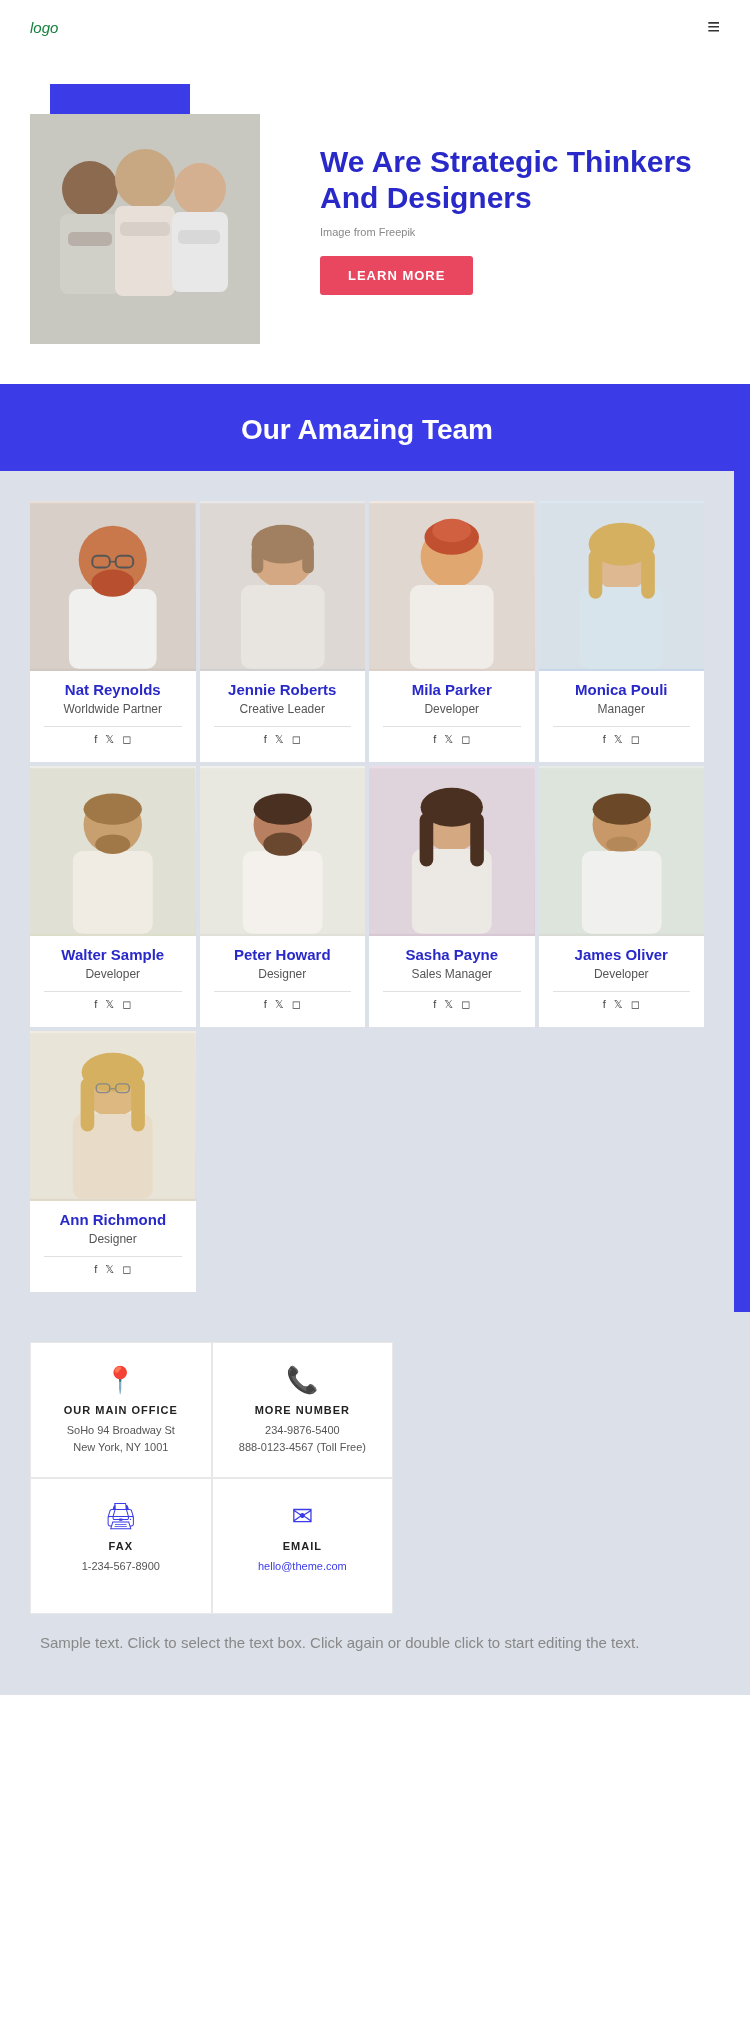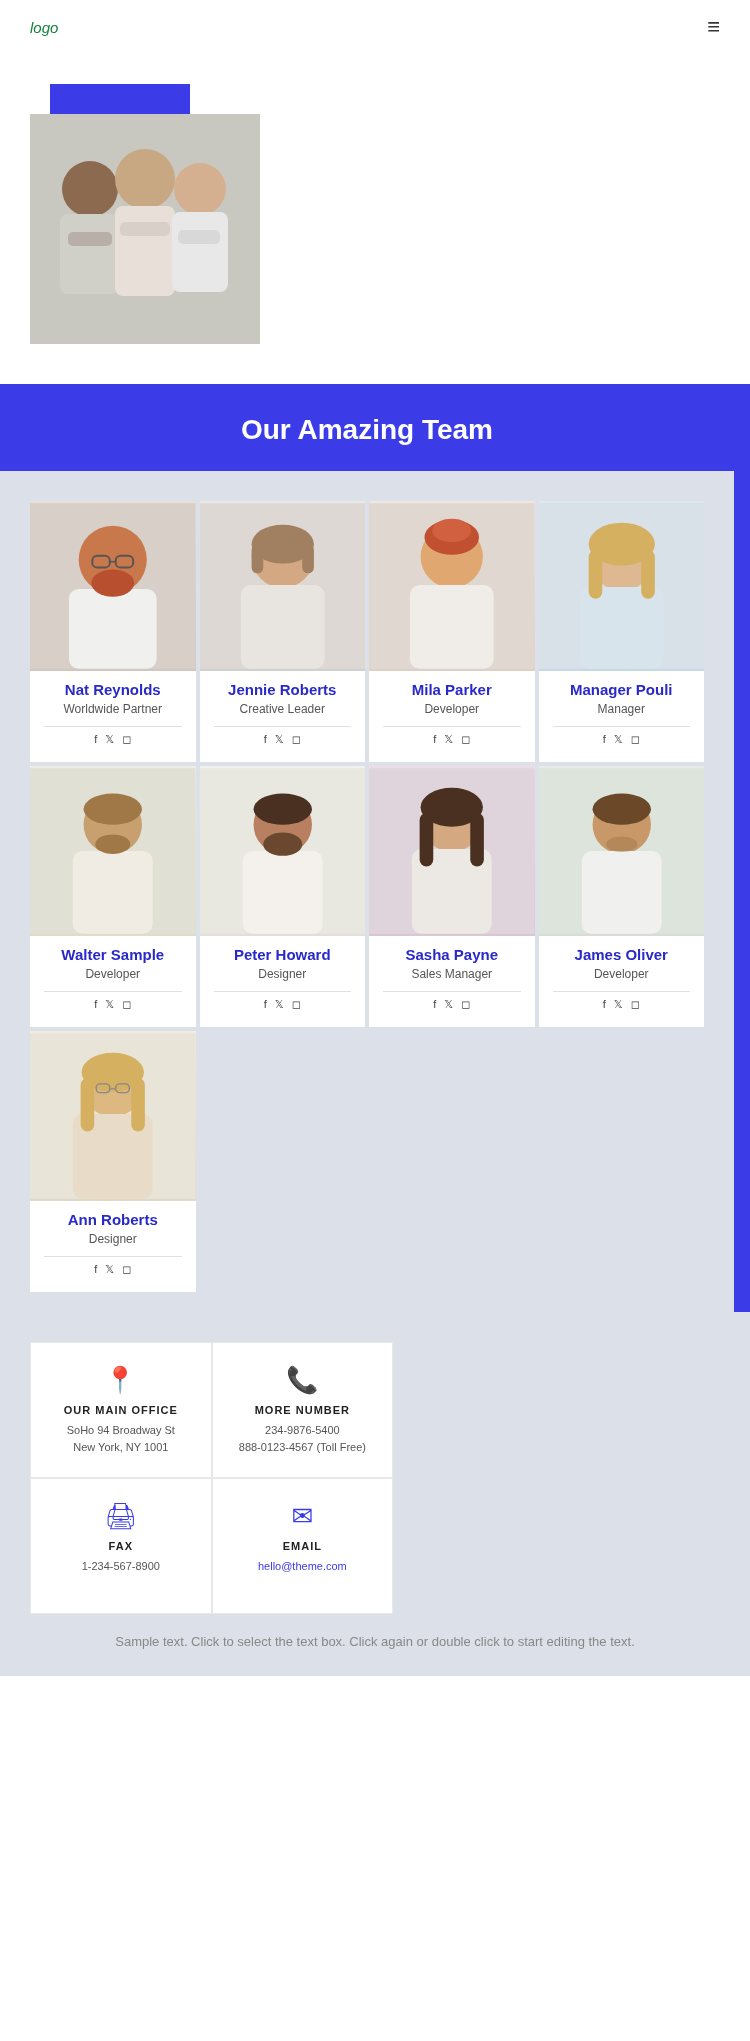--- a/index.html
+++ b/index.html
@@ -228,24 +228,23 @@
       padding: 12px;
       font-size: 12px;
       font-weight: 700;
       letter-spacing: 2px;
       cursor: pointer;
     }
 
     
     .footer-note {
       background: #dce0e8;
-      text-align: center;
-      font-size: 13px;
+      font-size: 15px;
       color: #888;
-      padding: 18px 40px 24px 40px;
+      padding: 18px 40px 40px 40px;
       line-height: 1.5;
     }
 
     
     .person-bg-1 { background: linear-gradient(180deg, #e8e0d8 0%, #d0c8c0 100%); }
     .person-bg-2 { background: linear-gradient(180deg, #e8e8e8 0%, #d0d0d0 100%); }
     .person-bg-3 { background: linear-gradient(180deg, #f0e8e0 0%, #ddd0c8 100%); }
     .person-bg-4 { background: linear-gradient(180deg, #dce8f0 0%, #c8d8e8 100%); }
     .person-bg-5 { background: linear-gradient(180deg, #eeeee8 0%, #ddddcc 100%); }
     .person-bg-6 { background: linear-gradient(180deg, #f0f0ec 0%, #e0e0d8 100%); }
@@ -277,20 +276,27 @@
 
         <circle cx="170" cy="75" r="26" fill="#d4b090"></circle>
         <rect x="142" y="98" width="56" height="80" rx="8" fill="#e8e8e8"></rect>
 
         <rect x="38" y="118" width="44" height="14" rx="5" fill="#b8b0a8"></rect>
         <rect x="90" y="108" width="50" height="14" rx="5" fill="#d8d0c8"></rect>
         <rect x="148" y="116" width="42" height="14" rx="5" fill="#d8d8d8"></rect>
       </svg>
     </div>
   </div>
+  <div class="hero-text">
+    <h1 class="hero-title">We Are Strategic Thinkers And Designers</h1>
+    <p class="hero-image-credit">
+      <span>Image from </span><a>Freepik</a>
+    </p>
+    <button class="hero-btn">LEARN MORE</button>
+  </div>
 </section>
 
 <section class="team-section">
   <h2 class="team-title">Our Amazing Team</h2>
   <div class="team-grid-wrapper">
     <div class="team-grid">
 
       <div class="team-card">
         <div class="team-card-photo person-bg-1">
           <svg viewBox="0 0 170 170" xmlns="http://www.w3.org/2000/svg">
@@ -360,21 +366,21 @@
           <svg viewBox="0 0 170 170" xmlns="http://www.w3.org/2000/svg">
             <rect width="170" height="170" fill="#d8e0e8"></rect>
             <circle cx="85" cy="58" r="32" fill="#ddb890"></circle>
             <rect x="42" y="86" width="86" height="84" rx="10" fill="#d8e4ec"></rect>
 
             <ellipse cx="85" cy="42" rx="34" ry="22" fill="#d4b060"></ellipse>
             <rect x="51" y="48" width="14" height="50" rx="7" fill="#d4b060"></rect>
             <rect x="105" y="48" width="14" height="50" rx="7" fill="#d4b060"></rect>
           </svg>
         </div>
-        <div class="team-card-name">Manager Pouli</div>
+        <div class="team-card-name">Monica Pouli</div>
         <div class="team-card-role">Manager</div>
         <div class="team-card-social">
           <span class="social-icon">f</span>
           <span class="social-icon">𝕏</span>
           <span class="social-icon">◻</span>
         </div>
       </div>
 
       <div class="team-card">
         <div class="team-card-photo person-bg-5">
@@ -469,21 +475,21 @@
 
             <ellipse cx="85" cy="40" rx="32" ry="20" fill="#d4b060"></ellipse>
             <rect x="52" y="46" width="14" height="55" rx="7" fill="#d4b060"></rect>
             <rect x="104" y="46" width="14" height="55" rx="7" fill="#d4b060"></rect>
 
             <rect x="68" y="52" width="14" height="9" rx="4" fill="none" stroke="#888" stroke-width="1.5"></rect>
             <rect x="88" y="52" width="14" height="9" rx="4" fill="none" stroke="#888" stroke-width="1.5"></rect>
             <line x1="82" y1="57" x2="88" y2="57" stroke="#888" stroke-width="1.2"></line>
           </svg>
         </div>
-        <div class="team-card-name">Ann Roberts</div>
+        <div class="team-card-name">Ann Richmond</div>
         <div class="team-card-role">Designer</div>
         <div class="team-card-social">
           <span class="social-icon">f</span>
           <span class="social-icon">𝕏</span>
           <span class="social-icon">◻</span>
         </div>
       </div>
 
     </div>
   </div>

